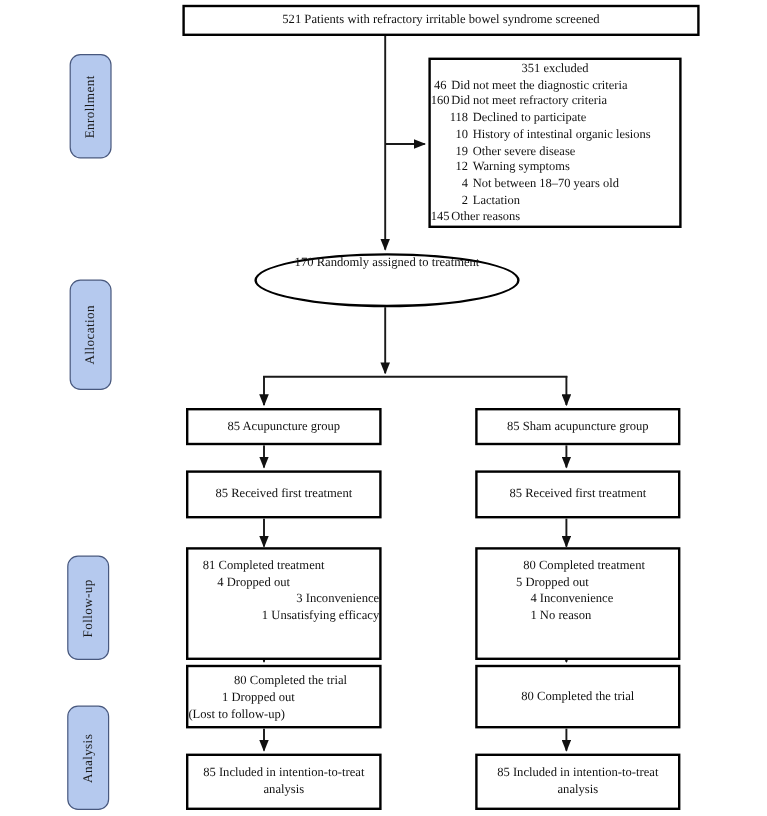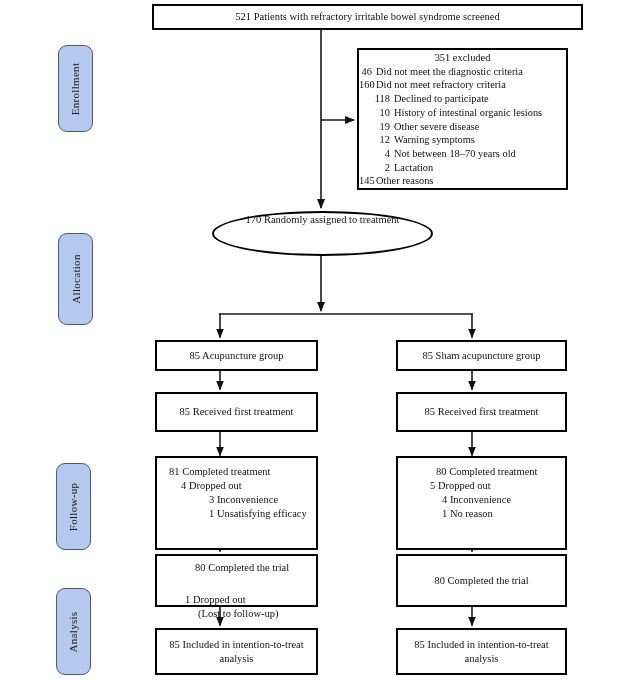--- a/index.html
+++ b/index.html
@@ -48,23 +48,23 @@
   .colL{left:155px;width:163px;}
   .colR{left:396px;width:171px;}
   .group{top:340px;height:31px;}
   .received{top:392px;height:40px;}
   .completed{top:456px;height:94px;padding-top:7px;}
   .trial{top:554px;height:53px;}
   .trialL{padding-top:5px;}
   .itt{top:628px;height:47px;}
   .itt span{width:150px;}
   .line{white-space:nowrap;}
-  .p12{padding-left:12px;} .p24{padding-left:24px;} .p36{padding-left:52px;}
+  .p12{padding-left:12px;} .p24{padding-left:24px;} .p36{padding-left:52px;text-align:right;}
   .p22{padding-left:38px;} .p32{padding-left:32px;} .p44{padding-left:44px;}
-  .p28{padding-left:28px;margin-top:18px;} .p41{padding-left:41px;}
+  .p28{padding-left:28px;} .p41{}
 </style>
 </head>
 <body>
 
 <div class="canvas">
 
   <svg class="connectors" viewBox="0 0 639 680" xmlns="http://www.w3.org/2000/svg">
     <defs>
       <marker id="ah" markerUnits="userSpaceOnUse" markerWidth="10" markerHeight="8" refX="9" refY="4" orient="auto">
         <path d="M0,0 L10,4 L0,8 Z" fill="#111"></path>

